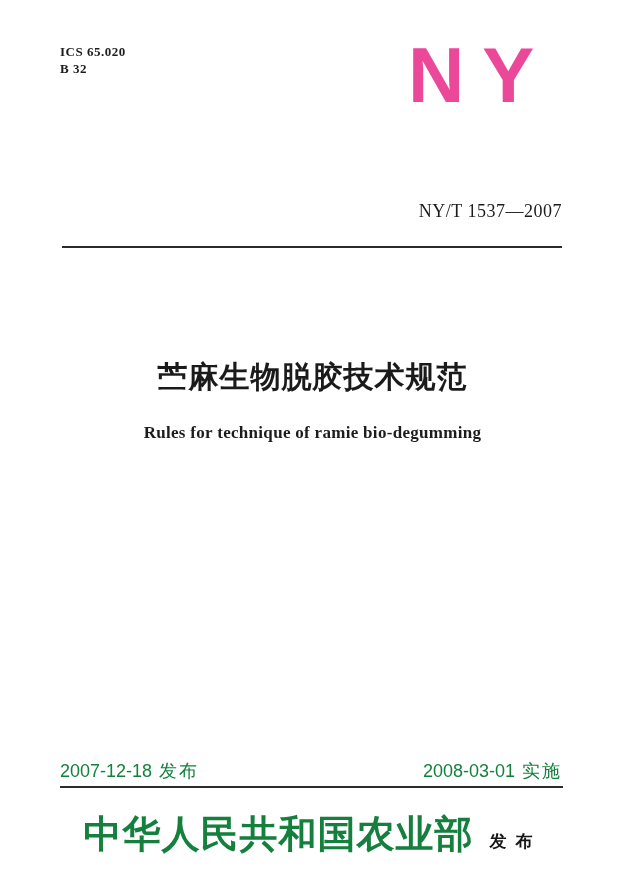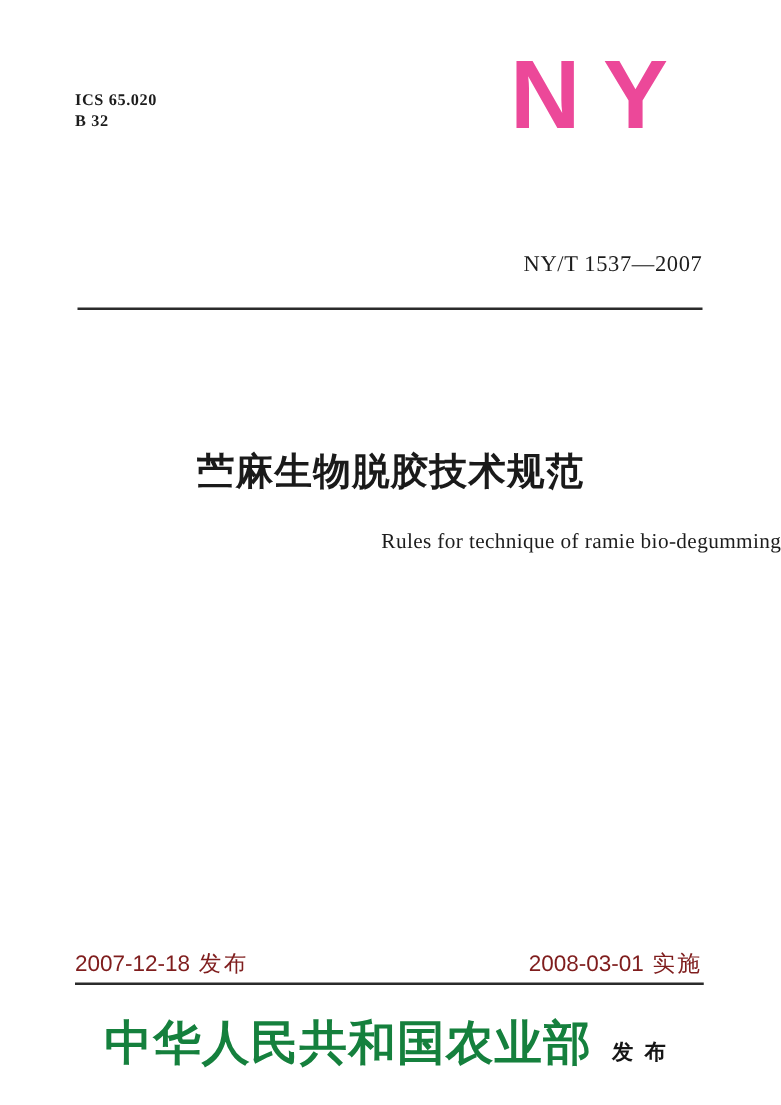--- a/index.html
+++ b/index.html
@@ -20,21 +20,20 @@
     }
     
     .ics-block {
       position: absolute;
       left: 60px;
       top: 44px;
       font-size: 13px;
       font-weight: bold;
       line-height: 1.3;
       letter-spacing: 0.5px;
-      margin-top: 28px;
     }
     
     .ny-logo {
       position: absolute;
       left: 408px;
       top: 36px;
       font-family: "Liberation Sans", sans-serif;
       font-weight: bold;
       font-size: 78px;
       line-height: 1;
@@ -82,35 +81,35 @@
       font-weight: bold;
       font-size: 30px;
       letter-spacing: 1px;
       color: #1a1a1a;
     }
     .doc-title-en {
       position: absolute;
       left: 0;
       width: 100%;
       top: 423px;
-      text-align: right;
+      text-align: center;
       font-size: 17px;
-      font-weight: normal;
+      font-weight: bold;
       letter-spacing: 0.3px;
     }
     .dates-row {
       position: absolute;
       left: 60px;
       top: 759px;
       width: 502px;
       display: flex;
       justify-content: space-between;
       font-family: "Liberation Sans", "DejaVu Sans", sans-serif;
       font-size: 18px;
-      color: #7f1d1d;
+      color: #15803d;
     }
     .dates-row .date-label {
       margin-left: 7px;
       letter-spacing: 2px;
     }
     .rule-bottom {
       position: absolute;
       left: 60px;
       top: 786px;
       width: 503px;

